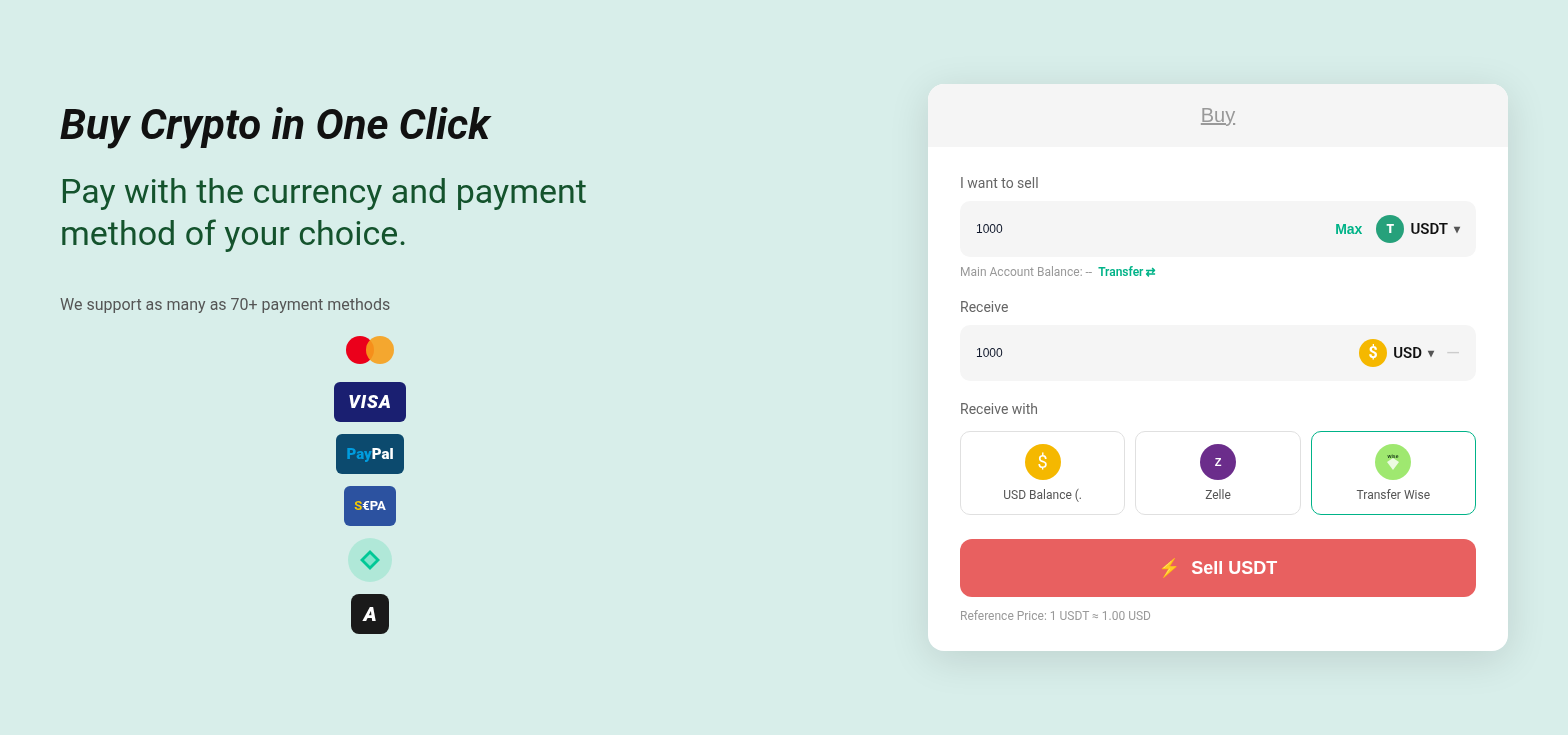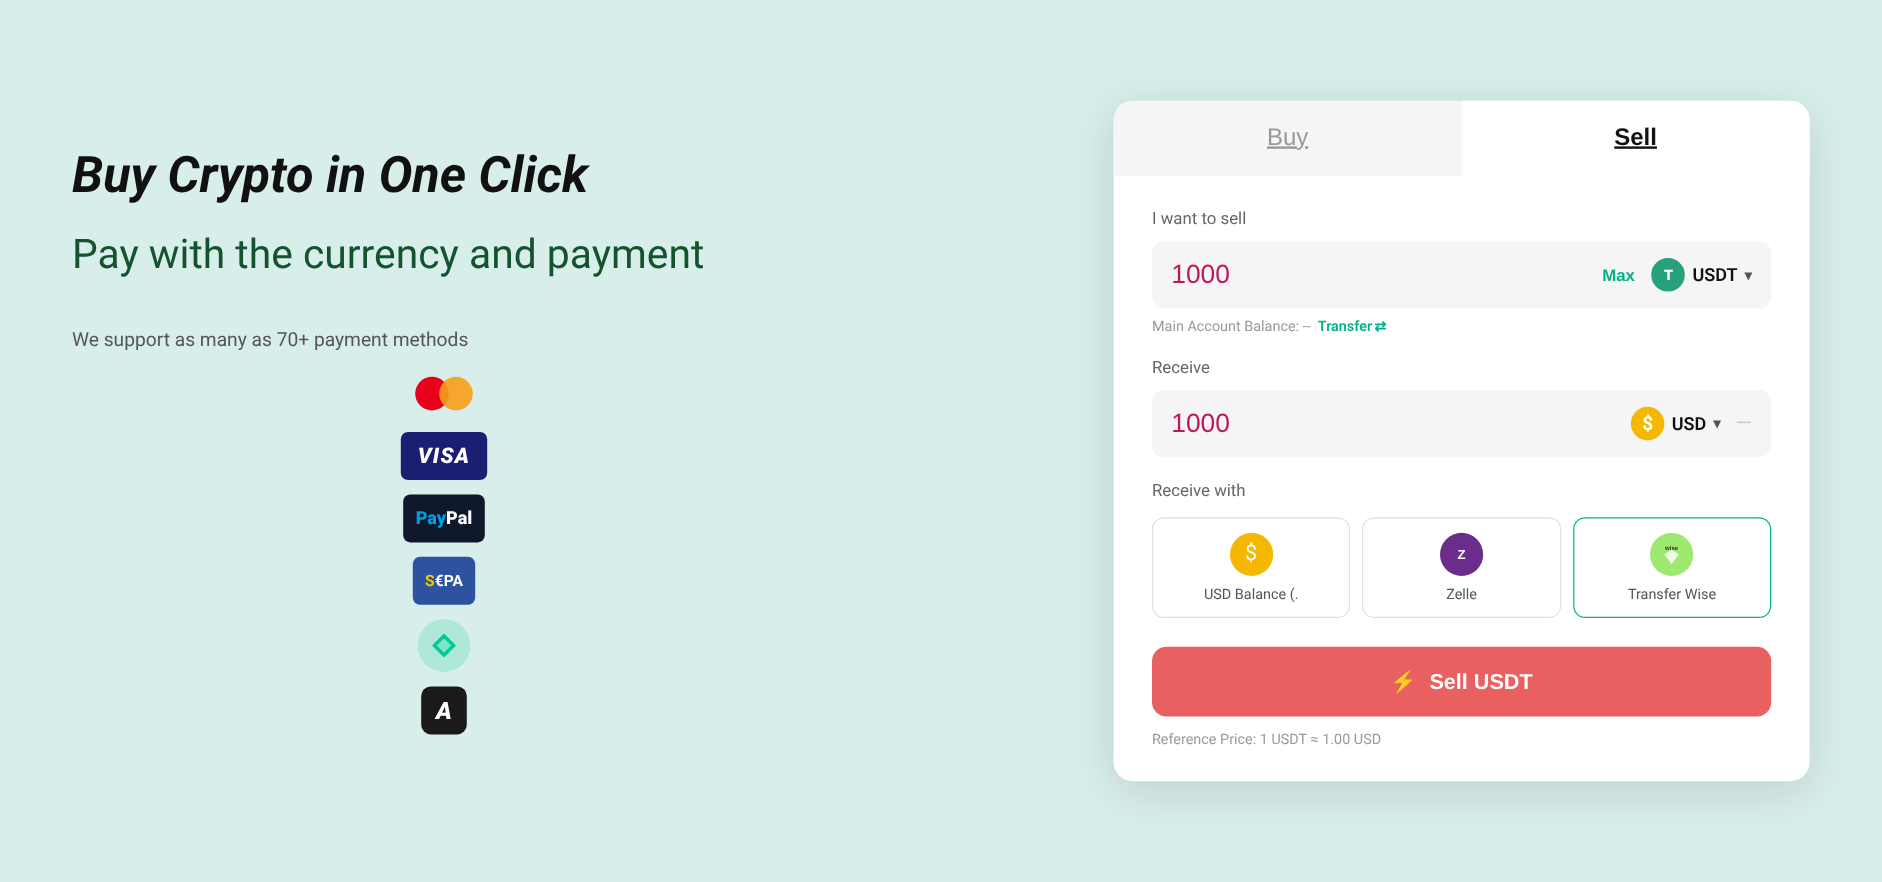--- a/index.html
+++ b/index.html
@@ -97,21 +97,21 @@
       color: #fff;
       font-size: 18px;
       font-style: italic;
       font-weight: 900;
       padding: 6px 14px;
       border-radius: 6px;
       letter-spacing: 1px;
     }
 
     .icon-paypal {
-      background: #0f172a;
+      background: #0c4a6e;
       color: #fff;
       font-size: 14px;
       font-weight: 700;
       padding: 6px 10px;
       border-radius: 6px;
       justify-content: flex-end;
     }
 
     .icon-sepa {
       background: #2c52a0;
@@ -191,22 +191,22 @@
       align-items: center;
       background: #f5f5f5;
       border-radius: 10px;
       padding: 14px 16px;
       margin-bottom: 8px;
       gap: 8px;
     }
 
     .input-value {
       flex: 1;
-      font-size: 22px;
-      color: #be185d;
+      font-size: 12px;
+      color: #0f172a;
       font-weight: 500;
       border: none;
       background: transparent;
       outline: none;
     }
 
     .max-btn {
       color: #00b388;
       font-size: 14px;
       font-weight: 600;
@@ -372,20 +372,21 @@
       border-radius: 1px;
     }
   </style>
 </head>
 <body>
 
 <div class="left-section">
   <h1 class="main-heading">Buy Crypto in One Click</h1>
   <p class="sub-heading">
     <span>Pay with the currency and payment</span><br>
+    <span>method of your choice.</span>
   </p>
   <p class="payment-label">We support as many as 70+ payment methods</p>
   <div class="payment-icons">
 
     <div class="payment-icon icon-mastercard">
       <div class="mc-circles">
         <div class="mc-left"></div>
         <div class="mc-right"></div>
       </div>
     </div>
@@ -414,21 +415,20 @@
       <span style="color:#fff; font-weight:900; font-style:italic; font-size:20px;">A</span>
     </div>
 
   </div>
 </div>
 
 <div class="right-section">
 
   <div class="tab-bar">
     <button class="tab">Buy</button>
-    <button class="tab active">Sell</button>
   </div>
 
   <div class="card-body">
 
     <p class="field-label">I want to sell</p>
     <div class="input-row">
       <input class="input-value" type="text" value="1000" style="">
       <button class="max-btn">Max</button>
       <div class="currency-select">
         <div class="currency-icon-usdt">T</div>

